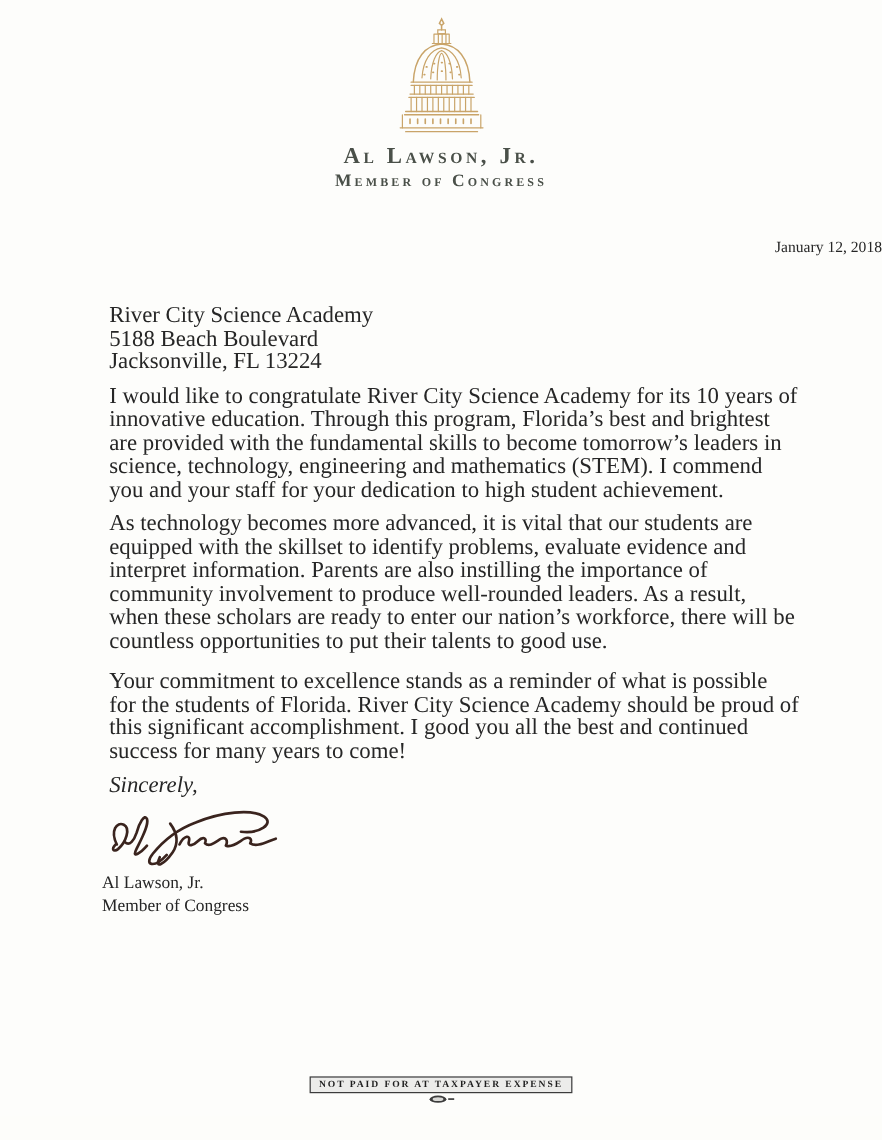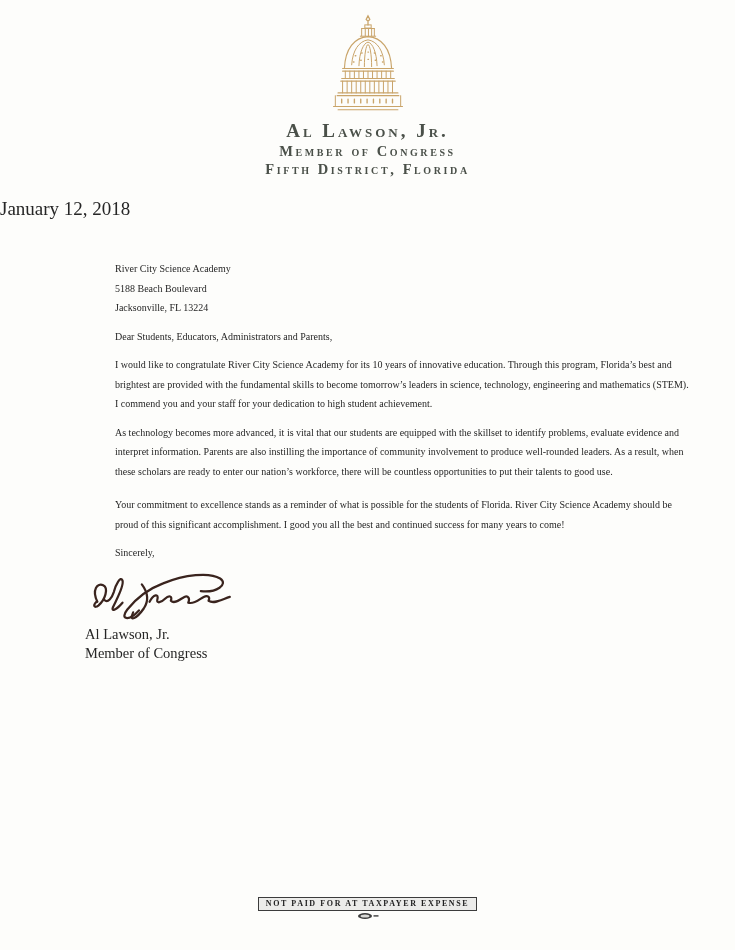--- a/index.html
+++ b/index.html
@@ -27,36 +27,36 @@
     font-variant:small-caps;
     font-size:14.5px;
     letter-spacing:2.6px;
     color:#4a5049;
     font-weight:600;
     line-height:1.25;
   }
 
   
   .date{
-    text-align:left;
-    font-size:19px;
-    margin-top:20px;
+    text-align:right;
+    font-size:13px;
+    margin-top:38px;
   }
   .content{
-    margin-left:115px;
+    margin-left:91px;
     width:575px;
-    font-size:10px;
+    font-size:19px;
     line-height:19.5px;
   }
   .recipient{margin-top:39px;}
   .recipient div{line-height:19.5px;}
   .salutation{margin:23px 0 0 0;}
   .content p{margin:9px 0 0 0;text-align:left;}
   .para-gap{margin-top:14px !important;}
-  .closing{margin-top:20px;}
+  .closing{margin-top:20px;font-style:italic;}
   .signature-block{margin-left:80px;margin-top:2px;}
   .sig-svg{display:block;margin-left:2px;}
   .sig-name{margin-left:5px;font-size:14.5px;line-height:19.5px;margin-top:2px;}
   .sig-title{margin-left:5px;font-size:14.5px;line-height:19.5px;}
 
   
   .footer{
     position:absolute;
     left:0;right:0;bottom:10px;
     text-align:center;
@@ -107,33 +107,31 @@
 
       <path d="M14 90 v12 M86 90 v12"></path>
       <g stroke-width="1.5">
         <path d="M21 94 v4 M28 94 v4 M35 94 v4 M42 94 v4 M49 94 v4 M56 94 v4 M63 94 v4 M70 94 v4 M77 94 v4"></path>
       </g>
       <path d="M12 102 h76 M17 105.5 h66" stroke-width="1.2"></path>
     </svg>
 
     <div class="lh-name">Al Lawson, Jr.</div>
     <div class="lh-line">Member of Congress</div>
-    <div class="lh-line">Fifth District, Florida</div>
   </div>
 
   <div class="date">January 12, 2018</div>
 
   <div class="content">
     <div class="recipient">
       <div>River City Science Academy</div>
       <div>5188 Beach Boulevard</div>
       <div>Jacksonville, FL 13224</div>
     </div>
 
-    <p class="salutation">Dear Students, Educators, Administrators and Parents,</p>
 
     <p>I would like to congratulate River City Science Academy for its 10 years of innovative education. Through this program, Florida’s best and brightest are provided with the fundamental skills to become tomorrow’s leaders in science, technology, engineering and mathematics (STEM). I commend you and your staff for your dedication to high student achievement.</p>
     <p>As technology becomes more advanced, it is vital that our students are equipped with the skillset to identify problems, evaluate evidence and interpret information. Parents are also instilling the importance of community involvement to produce well-rounded leaders. As a result, when these scholars are ready to enter our nation’s workforce, there will be countless opportunities to put their talents to good use.</p>
     <p class="para-gap">Your commitment to excellence stands as a reminder of what is possible for the students of Florida. River City Science Academy should be proud of this significant accomplishment. I good you all the best and continued success for many years to come!</p>
 
     <p class="closing">Sincerely,</p>
   </div>
 
   <div class="signature-block">
     <svg class="sig-svg" width="168" height="58" viewBox="0 0 170 60" fill="none" stroke="#3a241e" stroke-width="2.3" stroke-linecap="round" stroke-linejoin="round">

